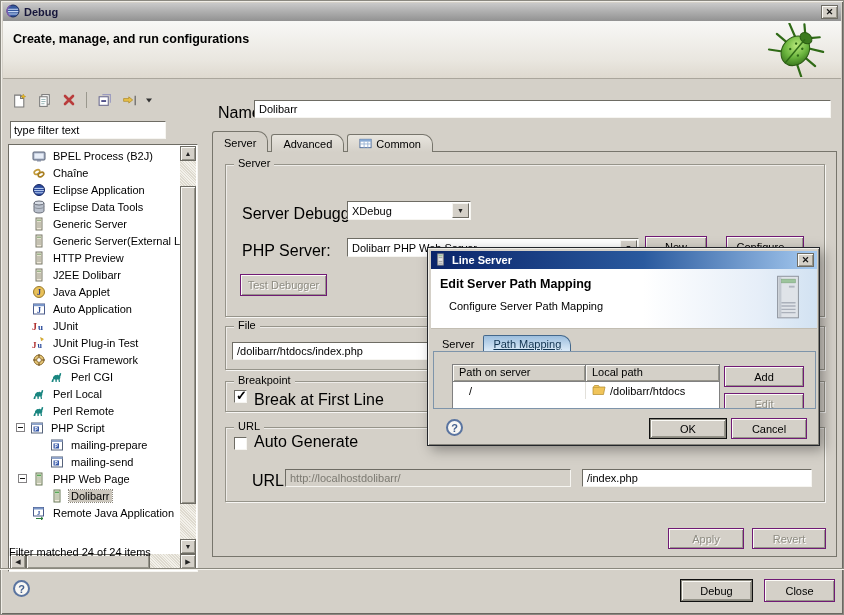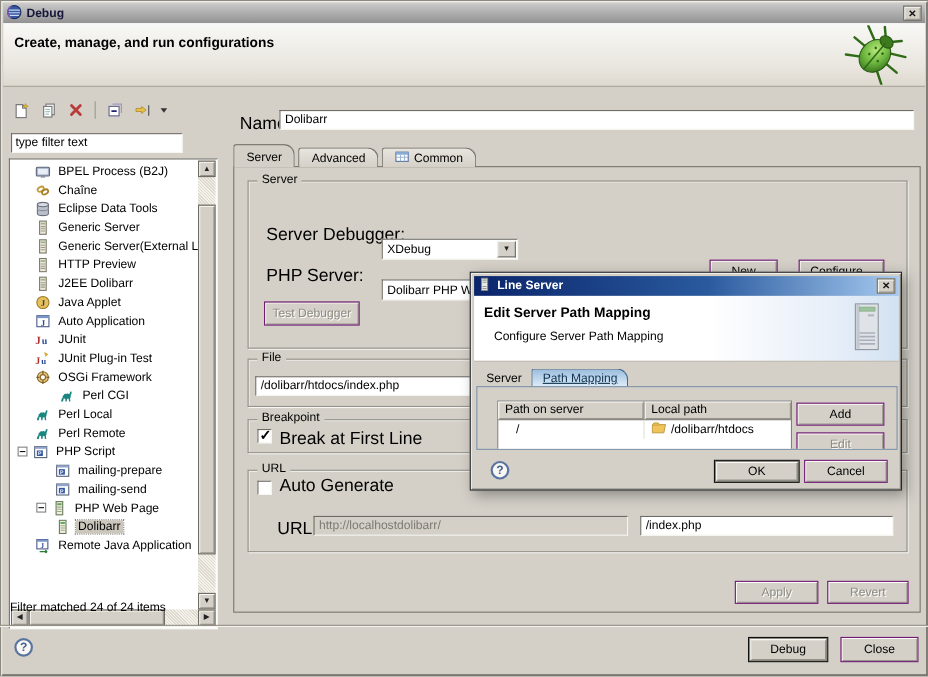--- a/index.html
+++ b/index.html
@@ -70,21 +70,21 @@
   .hthumb{width:124px;height:15px;background:#d4d0c8;border:1px solid #6e6c64;
     box-shadow:inset 1px 1px 0 #fbfaf6, inset -1px -1px 0 #96948a;flex:none;}
   .status{position:absolute;left:9px;top:546px;font-size:11px;}
 
   
   .field{position:absolute;background:#fff;border:1px solid;
     border-color:#6e6c64 #f6f5f1 #f6f5f1 #6e6c64;
     font:11px "Liberation Sans",sans-serif;padding:1px 4px;color:#000;}
   .field.dim{background:#d4d0c8;color:#7c7a72;}
   .combo{position:absolute;height:19px;background:#fff;border:1px solid;
-    border-color:#6e6c64 #f6f5f1 #f6f5f1 #6e6c64;display:flex;align-items:center;margin-top:16px;}
+    border-color:#6e6c64 #f6f5f1 #f6f5f1 #6e6c64;display:flex;align-items:center;}
   .combo-val{flex:1;padding:0 4px;white-space:nowrap;overflow:hidden;}
   .combo-btn{width:17px;align-self:stretch;margin:1px;background:#d4d0c8;border:1px solid;
     border-color:#f6f5f1 #6e6c64 #6e6c64 #f6f5f1;
     display:flex;align-items:center;justify-content:center;flex:none;}
   .combo-btn::before{content:"▼";font-size:7px;color:#222;}
   .btn{position:absolute;background:#d4d0c8;border:1px solid #701a75;
     box-shadow:inset 1px 1px 0 #fbfaf6, inset -1px -1px 0 #96948a;
     font:11px "Liberation Sans",sans-serif;display:flex;align-items:center;justify-content:center;cursor:default;}
   .btn.default{border:1px solid #101010;
     box-shadow:inset 0 0 0 1px #8a887e, inset 2px 2px 0 #fbfaf6, inset -2px -2px 0 #96948a;}
@@ -249,20 +249,30 @@
             <svg viewBox="0 0 14 14" width="14" height="14">
               <ellipse cx="5" cy="6" rx="3" ry="2" fill="none" stroke="#c29a3a" stroke-width="1.6" transform="rotate(-30 5 6)"></ellipse>
               <ellipse cx="9" cy="8.5" rx="3" ry="2" fill="none" stroke="#a87f22" stroke-width="1.6" transform="rotate(-30 9 8.5)"></ellipse>
             </svg>
           </span>
           <span class="tree-label">Chaîne</span>
         </div>
         <div class="tree-row" style="padding-left: 22px;">
           <span class="tree-icon">
             <svg viewBox="0 0 14 14" width="14" height="14">
+              <circle cx="7" cy="7" r="5.5" fill="#2a4a9e"></circle>
+              <path d="M2 5.4h10M1.6 7.6h10.8M2.6 9.8h8.8" stroke="#c0d4f4" stroke-width="1"></path>
+              <circle cx="7" cy="7" r="5.5" fill="none" stroke="#16255e"></circle>
+            </svg>
+          </span>
+          <span class="tree-label">Eclipse Application</span>
+        </div>
+        <div class="tree-row" style="padding-left: 22px;">
+          <span class="tree-icon">
+            <svg viewBox="0 0 14 14" width="14" height="14">
               <path d="M2 3v8c0 1.1 2.2 2 5 2s5-.9 5-2V3" fill="#b9c0cc" stroke="#6a6f7a"></path>
               <ellipse cx="7" cy="3" rx="5" ry="2" fill="#d8dde6" stroke="#6a6f7a"></ellipse>
               <path d="M2 6.5c0 1.1 2.2 2 5 2s5-.9 5-2" fill="none" stroke="#8a909a"></path>
             </svg>
           </span>
           <span class="tree-label">Eclipse Data Tools</span>
         </div>
         <div class="tree-row" style="padding-left: 22px;">
           <span class="tree-icon">
             <svg viewBox="0 0 14 14" width="14" height="14">
@@ -344,21 +354,21 @@
         <div class="tree-row" style="padding-left: 22px;">
           <span class="tree-icon">
             <svg viewBox="0 0 14 14" width="14" height="14">
               <circle cx="7" cy="7" r="5" fill="#e8c87a" stroke="#8a6a2a"></circle>
               <circle cx="7" cy="7" r="2.4" fill="#fff" stroke="#8a6a2a"></circle>
               <path d="M7 1v3M7 10v3M1 7h3M10 7h3" stroke="#6a4a1a"></path>
             </svg>
           </span>
           <span class="tree-label">OSGi Framework</span>
         </div>
-        <div class="tree-row" style="padding-left: 28px; margin-left: 16px;">
+        <div class="tree-row" style="padding-left: 40px;">
           <span class="tree-icon">
             <svg viewBox="0 0 14 14" width="14" height="14">
               <path fill="#1a8680" d="M1.5 12c.3-1.8.8-3.2 1.6-3.6-.3-.8 0-1.9.9-2.2.5-1 1.6-1.4 2.5-1 .7-.6 1.8-.4 2.3.2.6-.5.9-1.5 1-2.4l1.4.2c-.1 1.2-.3 2.6-1 3.5.3.9.1 1.8-.5 2.3l.3 3h-1.2l-.4-2.6-1.5.2-.2 2.4H5.5l-.2-2.6-1.4-.2-.6 2.8z"></path>
             </svg>
           </span>
           <span class="tree-label">Perl CGI</span>
         </div>
         <div class="tree-row" style="padding-left: 22px;">
           <span class="tree-icon">
             <svg viewBox="0 0 14 14" width="14" height="14">
@@ -402,21 +412,21 @@
           <span class="tree-icon">
             <svg viewBox="0 0 14 14" width="14" height="14">
               <rect x="1.5" y="2" width="11" height="10" fill="#fff" stroke="#55627a"></rect>
               <rect x="1.5" y="2" width="11" height="2" fill="#8fa3c8"></rect>
               <rect x="3.5" y="5.5" width="5.5" height="5" fill="#3356a8"></rect>
               <text x="6.2" y="9.8" font-size="4.8" fill="#fff" text-anchor="middle" font-weight="bold">P</text>
             </svg>
           </span>
           <span class="tree-label">mailing-send</span>
         </div>
-        <div class="tree-row" style="padding-left: 23px;">
+        <div class="tree-row" style="padding-left: 8px;">
           <span class="expander"></span>
           <span class="tree-icon">
             <svg viewBox="0 0 14 14" width="14" height="14">
               <rect x="4" y="1" width="6" height="12" fill="#f2eee0" stroke="#6a7a5a"></rect>
               <rect x="5" y="2.5" width="4" height="1.8" fill="#5aa85a"></rect>
               <path d="M5 6h4M5 8h4M5 10h4" stroke="#9aa88a"></path>
             </svg>
           </span>
           <span class="tree-label">PHP Web Page</span>
         </div>

